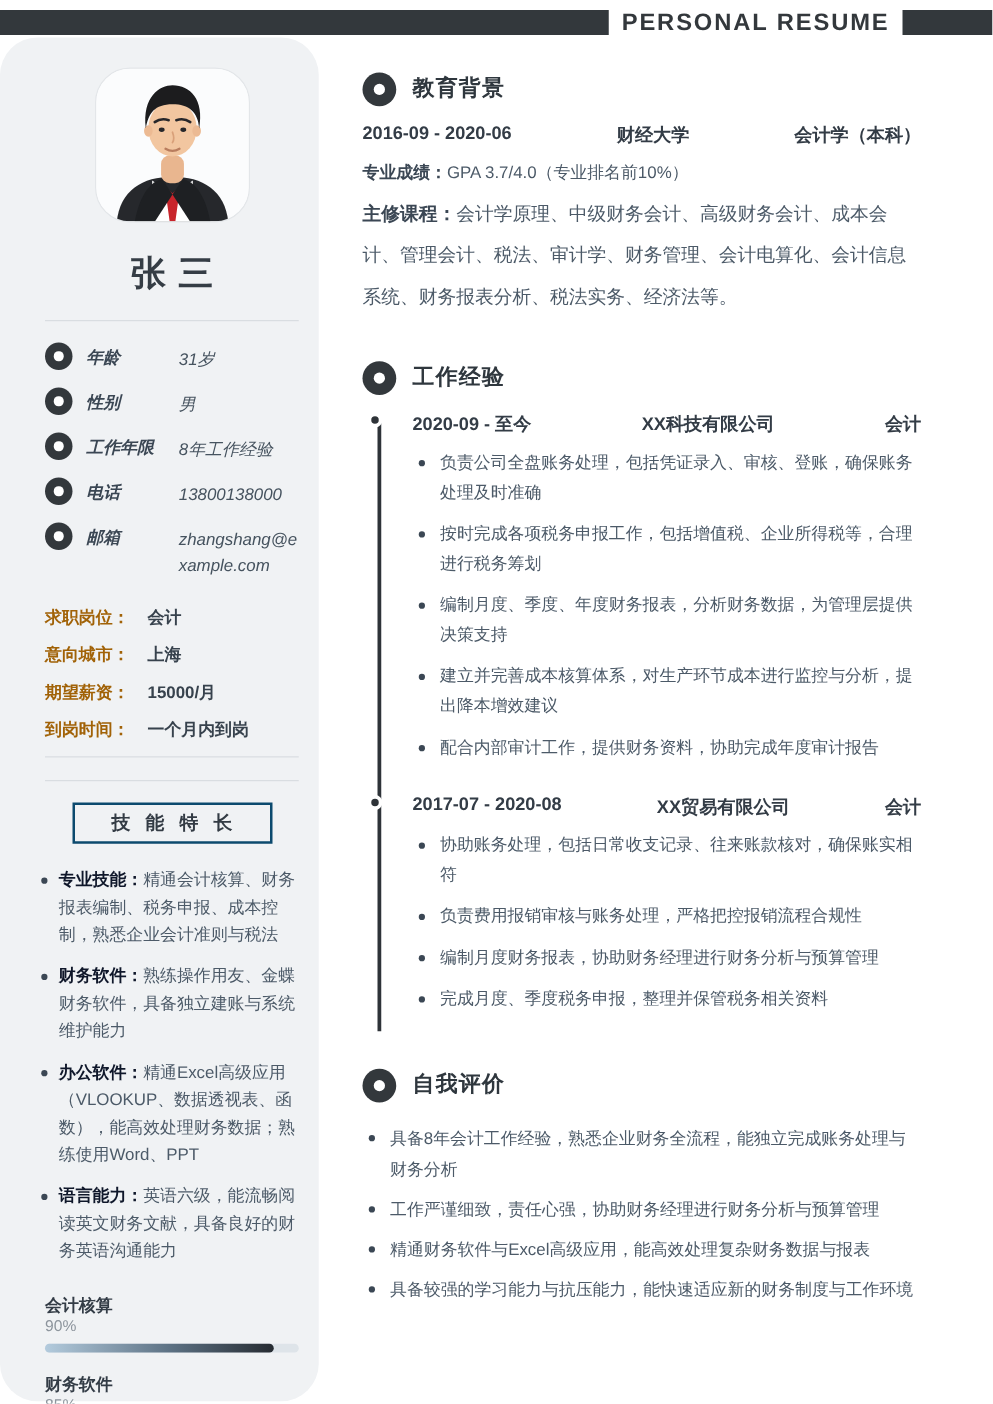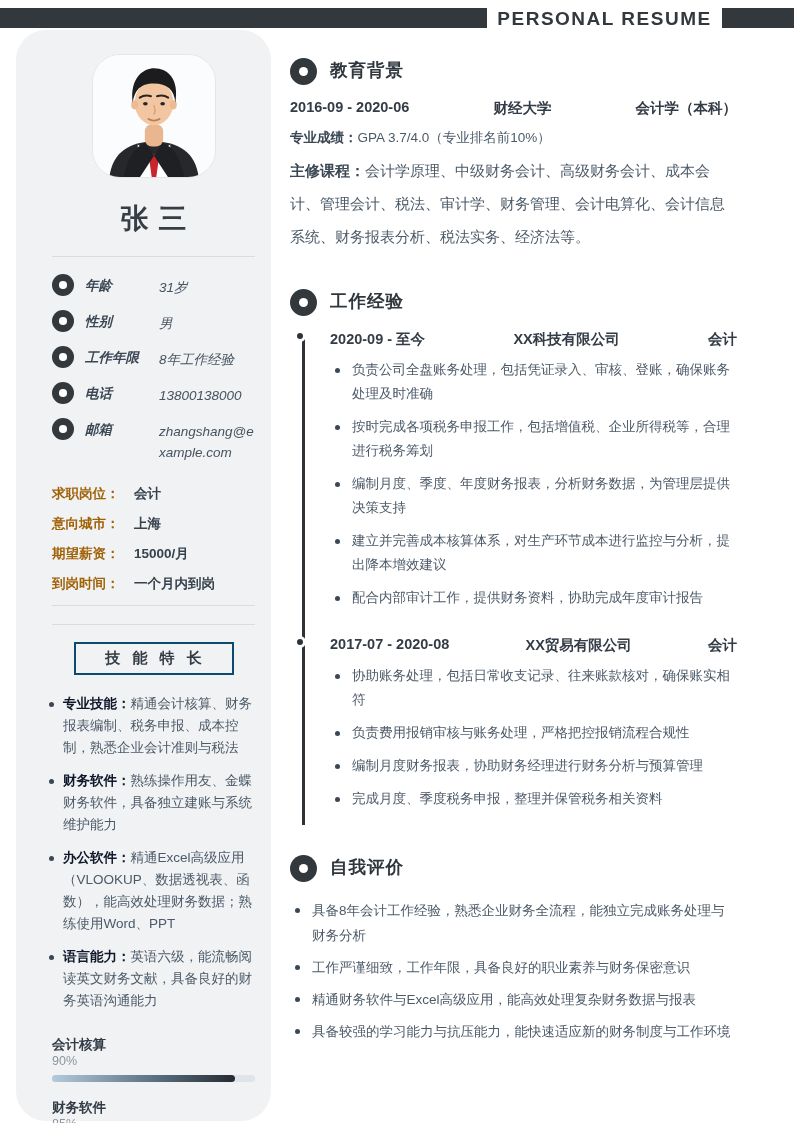--- a/index.html
+++ b/index.html
@@ -13,21 +13,21 @@
   
   .top-bar { position:absolute; left:0; top:8px; width:794px; height:20px; background:#33383c; }
   .top-label {
     position:absolute; left:487px; top:0; width:235px; height:38px; background:#ffffff;
     display:flex; align-items:center; justify-content:center;
     font-size:19px; font-weight:800; letter-spacing:1.5px; color:#33383c;
   }
 
   
   .sidebar {
-    position:absolute; left:16px; top:30px; width:255px; height:1091px;
+    position:absolute; left:0; top:30px; width:255px; height:1091px;
     background:#f0f2f4; padding:24px 16px 0 36px;border-radius:30px;
   }
   .photo {
     width:124px; height:124px; margin:0 auto; background:#fcfcfd;
     border:1px solid #e3e6e9; border-radius:28px; overflow:hidden;
   }
   .photo svg { display:block; width:100%; height:100%; }
   .name {
     text-align:center; margin-top:22px; font-size:28px; font-weight:700;
     letter-spacing:10px; text-indent:10px; color:#353d45;
@@ -293,20 +293,20 @@
       </div>
     </section>
 
     <section>
       <div class="sec-head">
         <span class="donut lg"></span>
         <h2 class="sec-title">自我评价</h2>
       </div>
       <ul class="duties eval">
         <li>具备8年会计工作经验，熟悉企业财务全流程，能独立完成账务处理与财务分析</li>
-        <li>工作严谨细致，工作年限，具备良好的职业素养与财务保密意识</li>
+        <li>工作严谨细致，责任心强，协助财务经理进行财务分析与预算管理</li>
         <li>精通财务软件与Excel高级应用，能高效处理复杂财务数据与报表</li>
         <li>具备较强的学习能力与抗压能力，能快速适应新的财务制度与工作环境</li>
       </ul>
     </section>
 
   </main>
 </div>
 
 </body></html>

